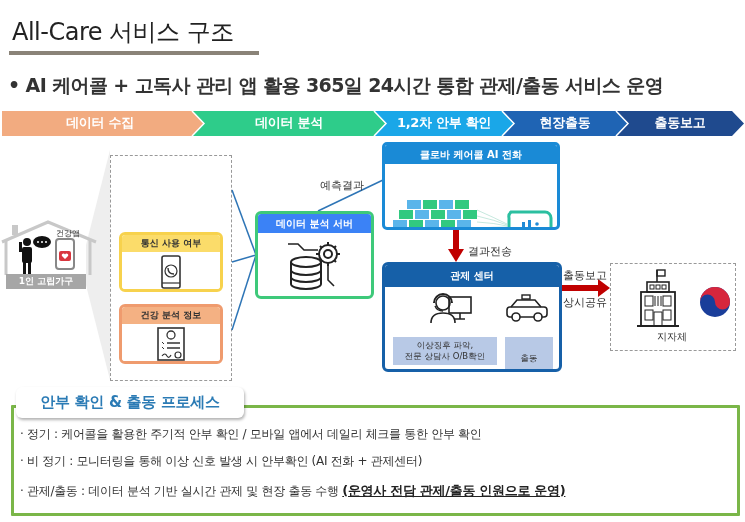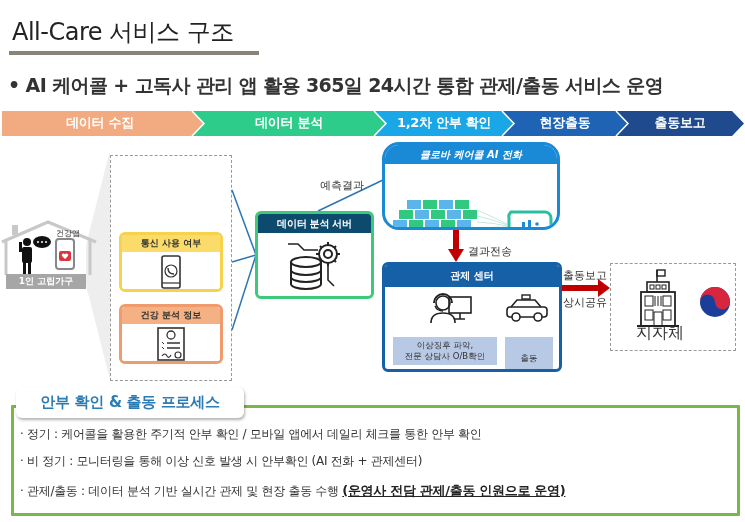--- a/index.html
+++ b/index.html
@@ -27,37 +27,37 @@
   .funnel { left: 86px; top: 150px; width: 24px; height: 230px; }
 
   
   .collect { left: 110px; top: 155px; width: 122px; height: 226px; border: 1px dashed #999; }
   .card { position: absolute; left: 8px; width: 104px; height: 60px; border-radius: 6px; border: 3px solid; background: #fff; overflow: hidden; }
   .card-head { height: 17px; font-size: 9px; font-weight: bold; text-align: center; line-height: 17px; color: #333; }
   .card-body { height: 40px; display: flex; align-items: center; justify-content: center; background: #fff; }
 
   
   .server { left: 255px; top: 211px; width: 119px; height: 88px; border: 3px solid #3ec97a; border-radius: 6px; background: #fff; overflow: hidden; }
-  .server-head { height: 19px; background: #0c4a6e; color: #fff; font-size: 10px; font-weight: bold; text-align: center; line-height: 19px; font-family: Liberation Serif, serif; }
+  .server-head { height: 19px; background: #3b82f6; color: #fff; font-size: 10px; font-weight: bold; text-align: center; line-height: 19px; }
   .server-body { height: 64px; display: flex; align-items: center; justify-content: center; }
 
   
-  .clova { left: 382px; top: 142px; width: 178px; height: 88px; border: 3px solid #1a8ad6; border-radius: 17px; background: #fff; overflow: hidden; font-style: italic; }
+  .clova { left: 382px; top: 142px; width: 178px; height: 88px; border: 3px solid #1a8ad6; border-radius: 5px; background: #fff; overflow: hidden; }
   .clova-head { height: 19px; background: #1a8ad6; color: #fff; font-size: 10px; font-weight: bold; text-align: center; line-height: 19px; }
   .clova-body { position: relative; height: 66px; margin-top: 32px; }
   .hyper { position: absolute; left: 6px; bottom: 3px; font-size: 11px; font-weight: bold; letter-spacing: 0.2px; }
 
   
   .control { left: 382px; top: 262px; width: 180px; height: 110px; border: 3px solid #1660a8; border-radius: 6px; background: #fff; overflow: hidden; }
   .control-head { height: 22px; background: #1660a8; color: #fff; font-size: 10px; font-weight: bold; text-align: center; line-height: 22px; }
   .tag { position: absolute; background: #b8c9e6; color: #333; font-size: 8.5px; text-align: center; display: flex; align-items: center; justify-content: center; line-height: 1.35; }
 
   
   .gov { left: 610px; top: 263px; width: 126px; height: 88px; border: 1px dashed #999; background: #fff; }
-  .gov-label { position: absolute; left: 4px; bottom: 6px; width: 90px; text-align: center; font-size: 16px; color: #333; }
+  .gov-label { position: absolute; left: 16px; bottom: 6px; width: 90px; text-align: center; font-size: 10px; color: #333; }
 
   .lbl { font-size: 11px; color: #333; white-space: nowrap; }
 
   
   .proc-box { left: 11px; top: 405px; width: 729px; height: 111px; border: 3px solid #7ab648; border-radius: 1px; }
   .proc-tab { left: 16px; top: 387px; width: 228px; height: 31px; background: #fff; border-radius: 6px; box-shadow: 1px 2px 3px rgba(0,0,0,0.3);
               color: #2b7bb5; font-size: 15px; font-weight: bold; text-align: center; line-height: 31px; letter-spacing: -0.3px; }
   .proc-line { left: 20px; font-size: 12px; color: #333; white-space: nowrap; letter-spacing: -0.3px; }
   .proc-line .emph { font-weight: bold; text-decoration: underline; font-size: 13px; color: #222; }
 </style>

